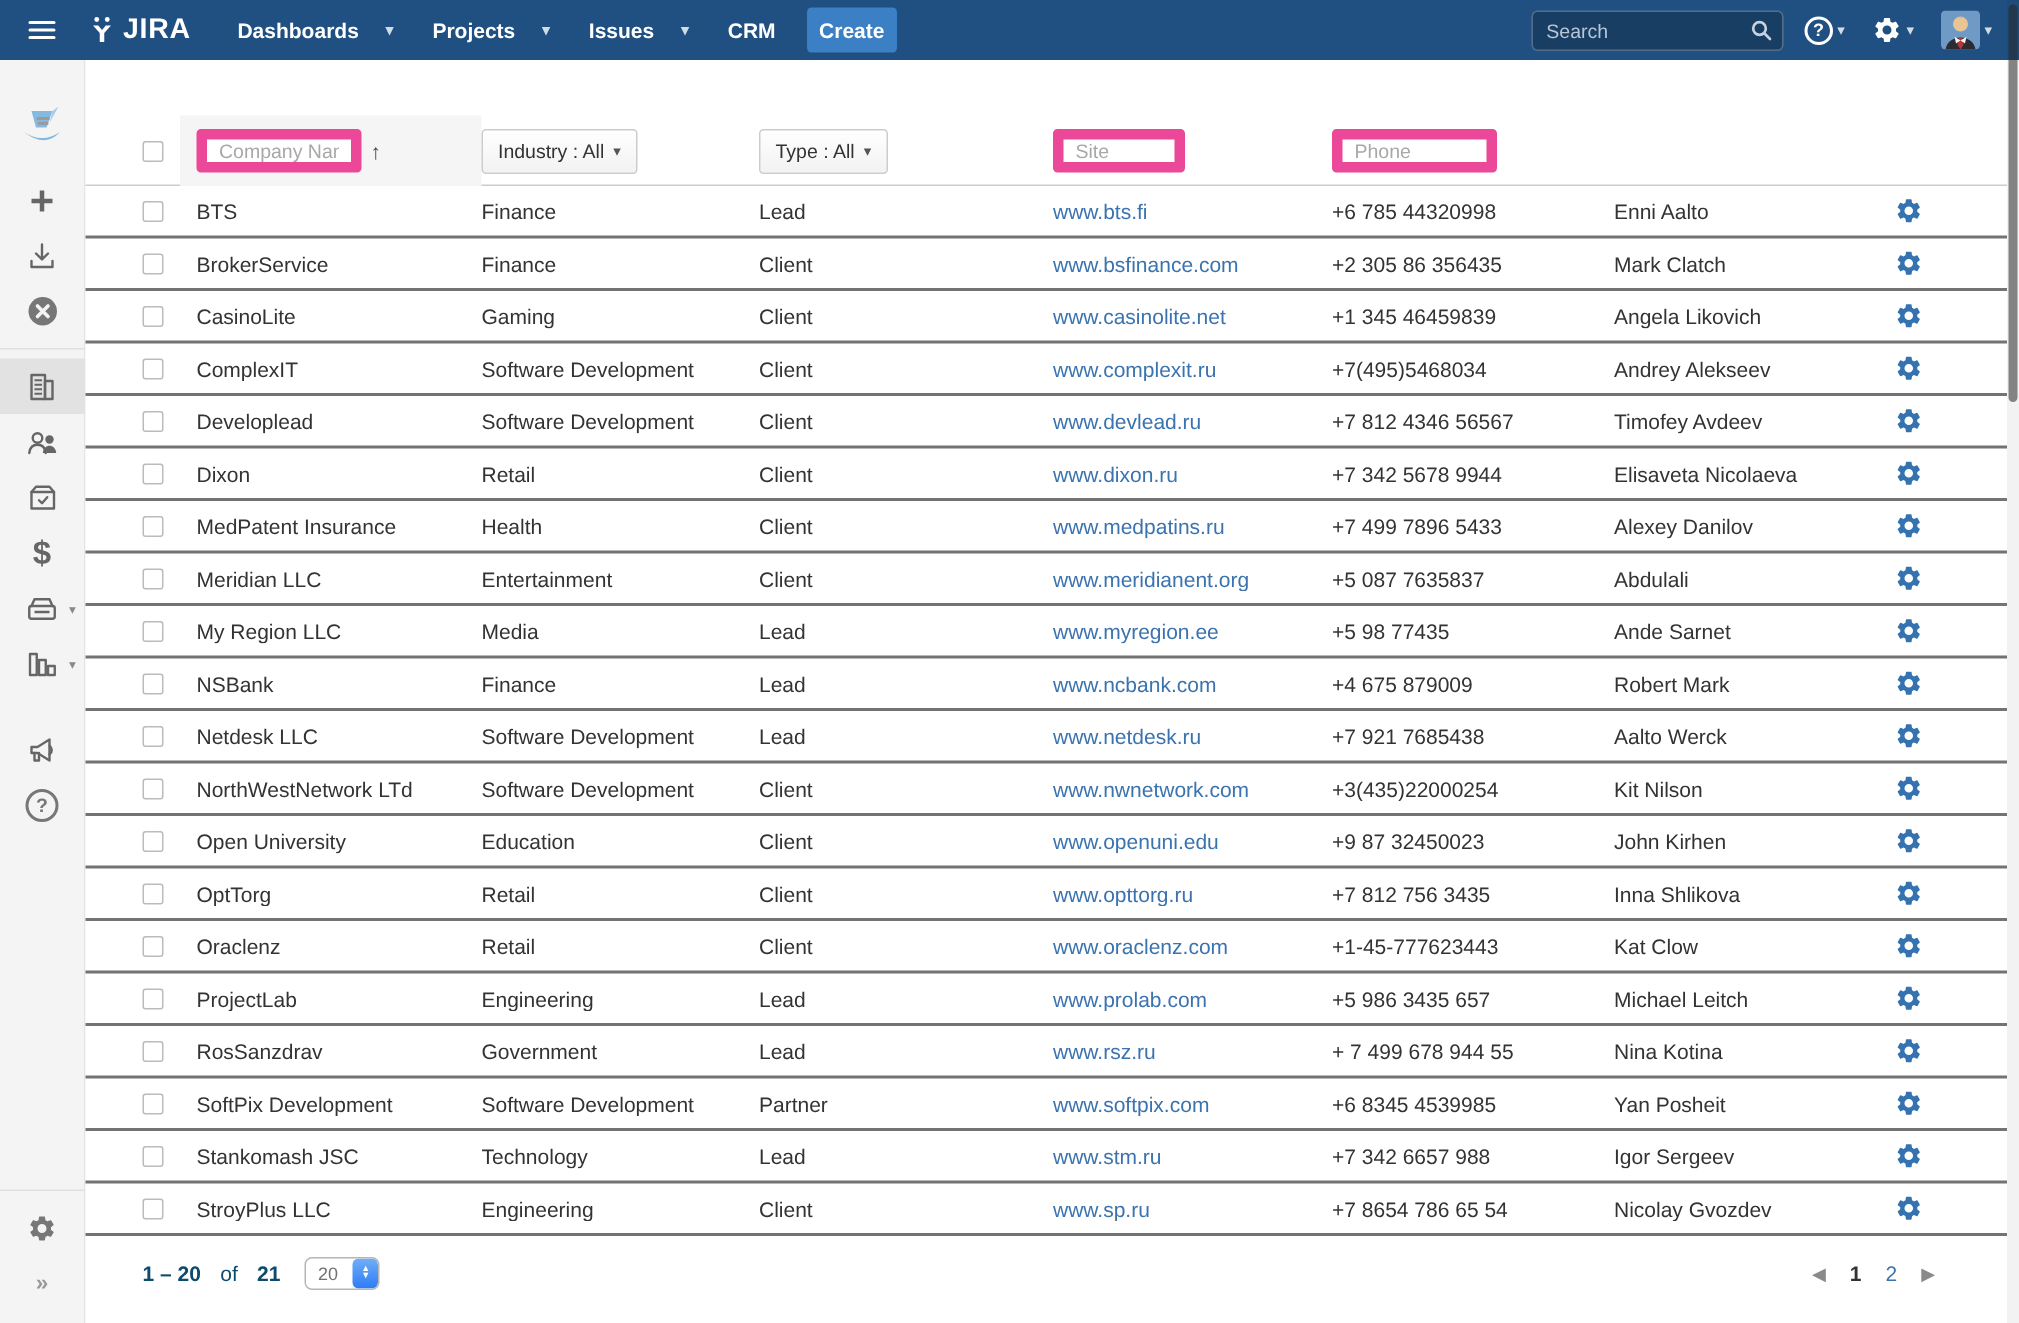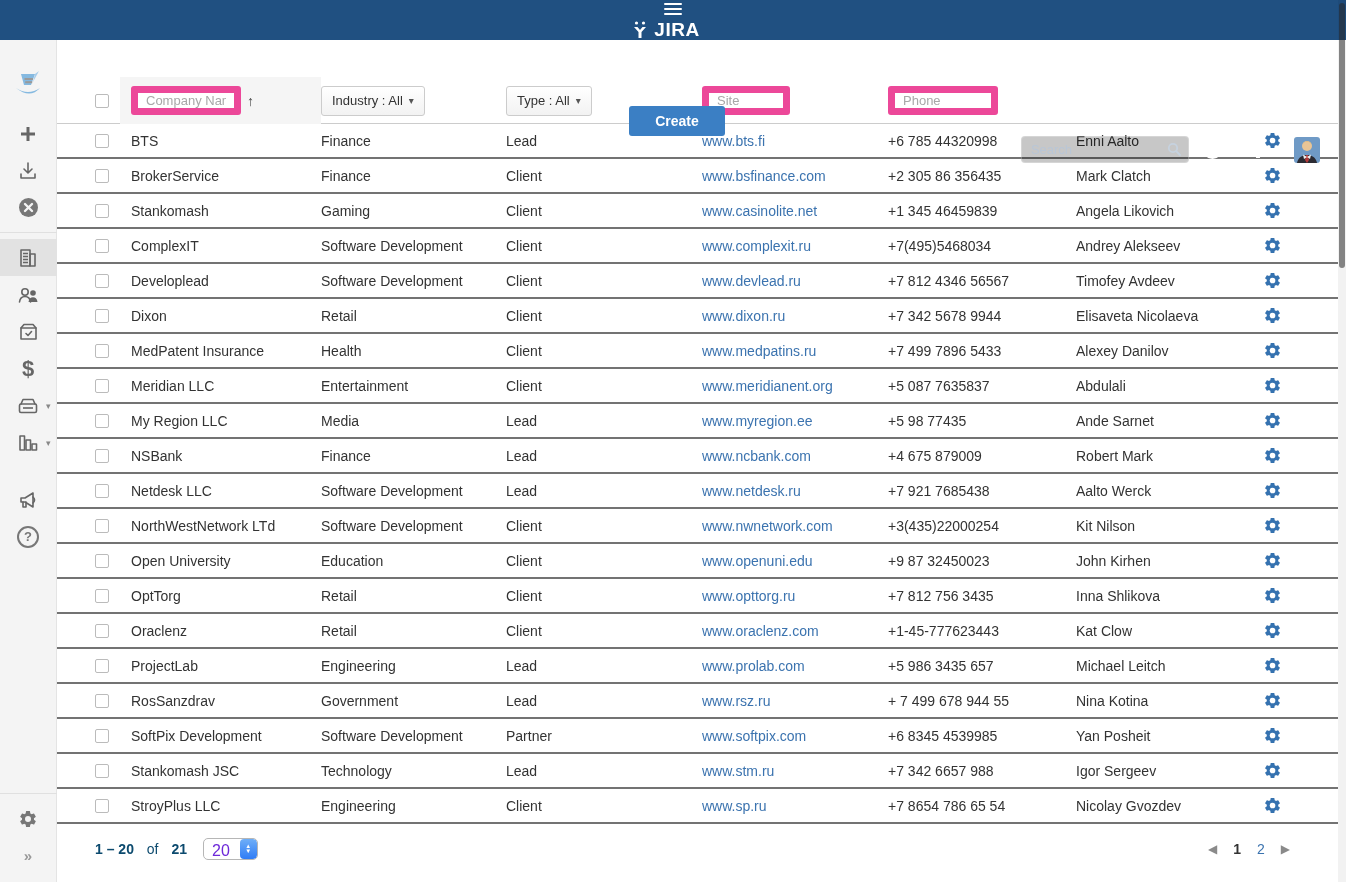--- a/index.html
+++ b/index.html
@@ -1,32 +1,32 @@
 <!DOCTYPE html>
 <html style="--navbar-bg: #205081; --create-bg: #3b7fc4; --link-color: #3b73af;"><head>
 <meta charset="utf-8">
 <style>
   * { margin:0; padding:0; box-sizing:border-box; }
   html,body { width:1346px; height:882px; overflow:hidden;
     font-family:"Liberation Sans", sans-serif; background:#fff; color:#333; }
 
   
   .navbar { position:absolute; top:0; left:0; width:1346px; height:40px;
-    background:var(--navbar-bg,#205081); display:flex; align-items:center; z-index:5;flex-direction:column; }
+    background:var(--navbar-bg,#205081); display:flex; align-items:center; z-index:5; }
   .hamburger { width:56px; height:40px; display:flex; align-items:center; justify-content:center; cursor:pointer; }
   .hamburger .bars { width:18px; }
   .hamburger .bars span { display:block; height:2px; background:#fff; margin:3px 0; border-radius:1px; }
   .jira-logo { display:flex; align-items:center; gap:2px; margin-right:18px; cursor:pointer; }
   .jira-logo svg { display:block; }
   .jira-wordmark { color:#fff; font-weight:bold; font-size:19px; letter-spacing:0.5px; }
   .nav-item { color:#fff; font-size:14px; font-weight:600; padding:0 13px; height:40px;
     display:flex; align-items:center; gap:18px; cursor:pointer; white-space:nowrap; }
   .nav-caret { font-size:10px; color:rgba(255,255,255,0.8); }
   .create-btn { background:var(--create-bg,#3b7fc4); color:#fff; font-size:14px; font-weight:600;
-    border:none; border-radius:3px; padding:7px 26px; margin-left:8px; cursor:pointer; }
+    border:none; border-radius:3px; padding:7px 8px; margin-left:8px; cursor:pointer; }
   .navbar-right { margin-left:auto; display:flex; align-items:center; gap:10px; padding-right:14px; }
   .search-box { position:relative; width:168px; }
   .search-box input { width:168px; height:27px; background:rgba(0,0,0,0.22);
     border:1px solid rgba(255,255,255,0.25); border-radius:4px; color:#fff;
     font-size:13px; padding:0 28px 0 9px; outline:none; }
   .search-box input::placeholder { color:#b9c6d6; }
   .search-icon { position:absolute; right:7px; top:6px; }
   .nav-icon-group { display:flex; align-items:center; gap:3px; color:#fff; cursor:pointer; padding:0 4px; }
   .help-circle { width:19px; height:19px; border:2px solid #fff; border-radius:50%;
     display:flex; align-items:center; justify-content:center; font-size:12px; font-weight:bold; color:#fff; }
@@ -74,21 +74,21 @@
   .chk { width:14px; height:14px; border:1px solid #bbb; border-radius:2px; background:#fff; cursor:pointer; }
   .gear-cell { display:flex; justify-content:flex-start; padding-left:12px; }
   .row-gear { cursor:pointer; display:block; }
 
   
   .footer-bar { display:flex; align-items:center; margin-top:14px; padding:0 48px 0 38px; }
   .range-text { font-size:14px; font-weight:bold; color:#0c4a6e; }
   .range-text .of { font-weight:normal; padding:0 3px; }
   .page-size-select { margin-left:16px; display:inline-flex; align-items:stretch; height:22px;
     border:1px solid #b6b6b6; border-radius:5px; overflow:hidden; background:#fff; cursor:pointer; }
-  .page-size-select .val { font-size:16px; color:#6d28d9; padding:3px 10px 0 8px; min-width:30px; }
+  .page-size-select .val { font-size:12px; color:#737373; padding:3px 10px 0 8px; min-width:30px; }
   .page-size-select .stepper { width:17px; background:linear-gradient(#6faef7,#2f7cf6);
     display:flex; flex-direction:column; align-items:center; justify-content:center; color:#fff; border-radius:4px; }
   .page-size-select .stepper span { font-size:6px; line-height:5px; }
   .pagination { margin-left:auto; display:flex; align-items:center; gap:16px; font-size:14px; }
   .page-arrow { color:#8a8a8a; font-size:12px; cursor:pointer; }
   .page-num { font-weight:bold; color:#333; cursor:default; }
   .page-link { color:var(--link-color,#3b73af); cursor:pointer; }
 
   
   .scrollbar-track { position:absolute; top:0; right:0; width:8px; height:882px;
@@ -318,21 +318,21 @@
         <svg class="row-gear" width="19" height="19" viewBox="0 0 24 24">
           <path fill="#3572b0" d="M19.14 12.94c.04-.3.06-.61.06-.94s-.02-.64-.07-.94l2.03-1.58a.5.5 0 0 0 .12-.61l-1.92-3.32a.5.5 0 0 0-.59-.22l-2.39.96a7 7 0 0 0-1.62-.94l-.36-2.54a.47.47 0 0 0-.48-.41h-3.84a.47.47 0 0 0-.47.41l-.36 2.54c-.59.24-1.13.57-1.62.94l-2.39-.96a.5.5 0 0 0-.59.22L2.74 8.87a.5.5 0 0 0 .12.61l2.03 1.58c-.05.3-.09.63-.09.94s.02.64.07.94l-2.03 1.58a.5.5 0 0 0-.12.61l1.92 3.32c.12.22.37.29.59.22l2.39-.96c.5.38 1.03.7 1.62.94l.36 2.54c.05.24.24.41.48.41h3.84c.24 0 .44-.17.47-.41l.36-2.54c.59-.24 1.13-.56 1.62-.94l2.39.96c.22.08.47 0 .59-.22l1.92-3.32a.5.5 0 0 0-.12-.61l-2.01-1.58zM12 15.6A3.6 3.6 0 1 1 12 8.4a3.6 3.6 0 0 1 0 7.2z"></path>
         </svg>
       </div>
     </div>
 
     <div class="grid-row table-row">
       <div>
           <div class="chk"></div>
         </div>
-      <div class="cell">Stankomash</div>
+      <div class="cell">CasinoLite</div>
       <div class="cell">Gaming</div>
       <div class="cell">Client</div>
       <div class="cell"><a>www.casinolite.net</a></div>
       <div class="cell">+1 345 46459839</div>
       <div class="cell">Angela Likovich</div>
       <div class="gear-cell">
         <svg class="row-gear" width="19" height="19" viewBox="0 0 24 24">
           <path fill="#3572b0" d="M19.14 12.94c.04-.3.06-.61.06-.94s-.02-.64-.07-.94l2.03-1.58a.5.5 0 0 0 .12-.61l-1.92-3.32a.5.5 0 0 0-.59-.22l-2.39.96a7 7 0 0 0-1.62-.94l-.36-2.54a.47.47 0 0 0-.48-.41h-3.84a.47.47 0 0 0-.47.41l-.36 2.54c-.59.24-1.13.57-1.62.94l-2.39-.96a.5.5 0 0 0-.59.22L2.74 8.87a.5.5 0 0 0 .12.61l2.03 1.58c-.05.3-.09.63-.09.94s.02.64.07.94l-2.03 1.58a.5.5 0 0 0-.12.61l1.92 3.32c.12.22.37.29.59.22l2.39-.96c.5.38 1.03.7 1.62.94l.36 2.54c.05.24.24.41.48.41h3.84c.24 0 .44-.17.47-.41l.36-2.54c.59-.24 1.13-.56 1.62-.94l2.39.96c.22.08.47 0 .59-.22l1.92-3.32a.5.5 0 0 0-.12-.61l-2.01-1.58zM12 15.6A3.6 3.6 0 1 1 12 8.4a3.6 3.6 0 0 1 0 7.2z"></path>
         </svg>
       </div>

